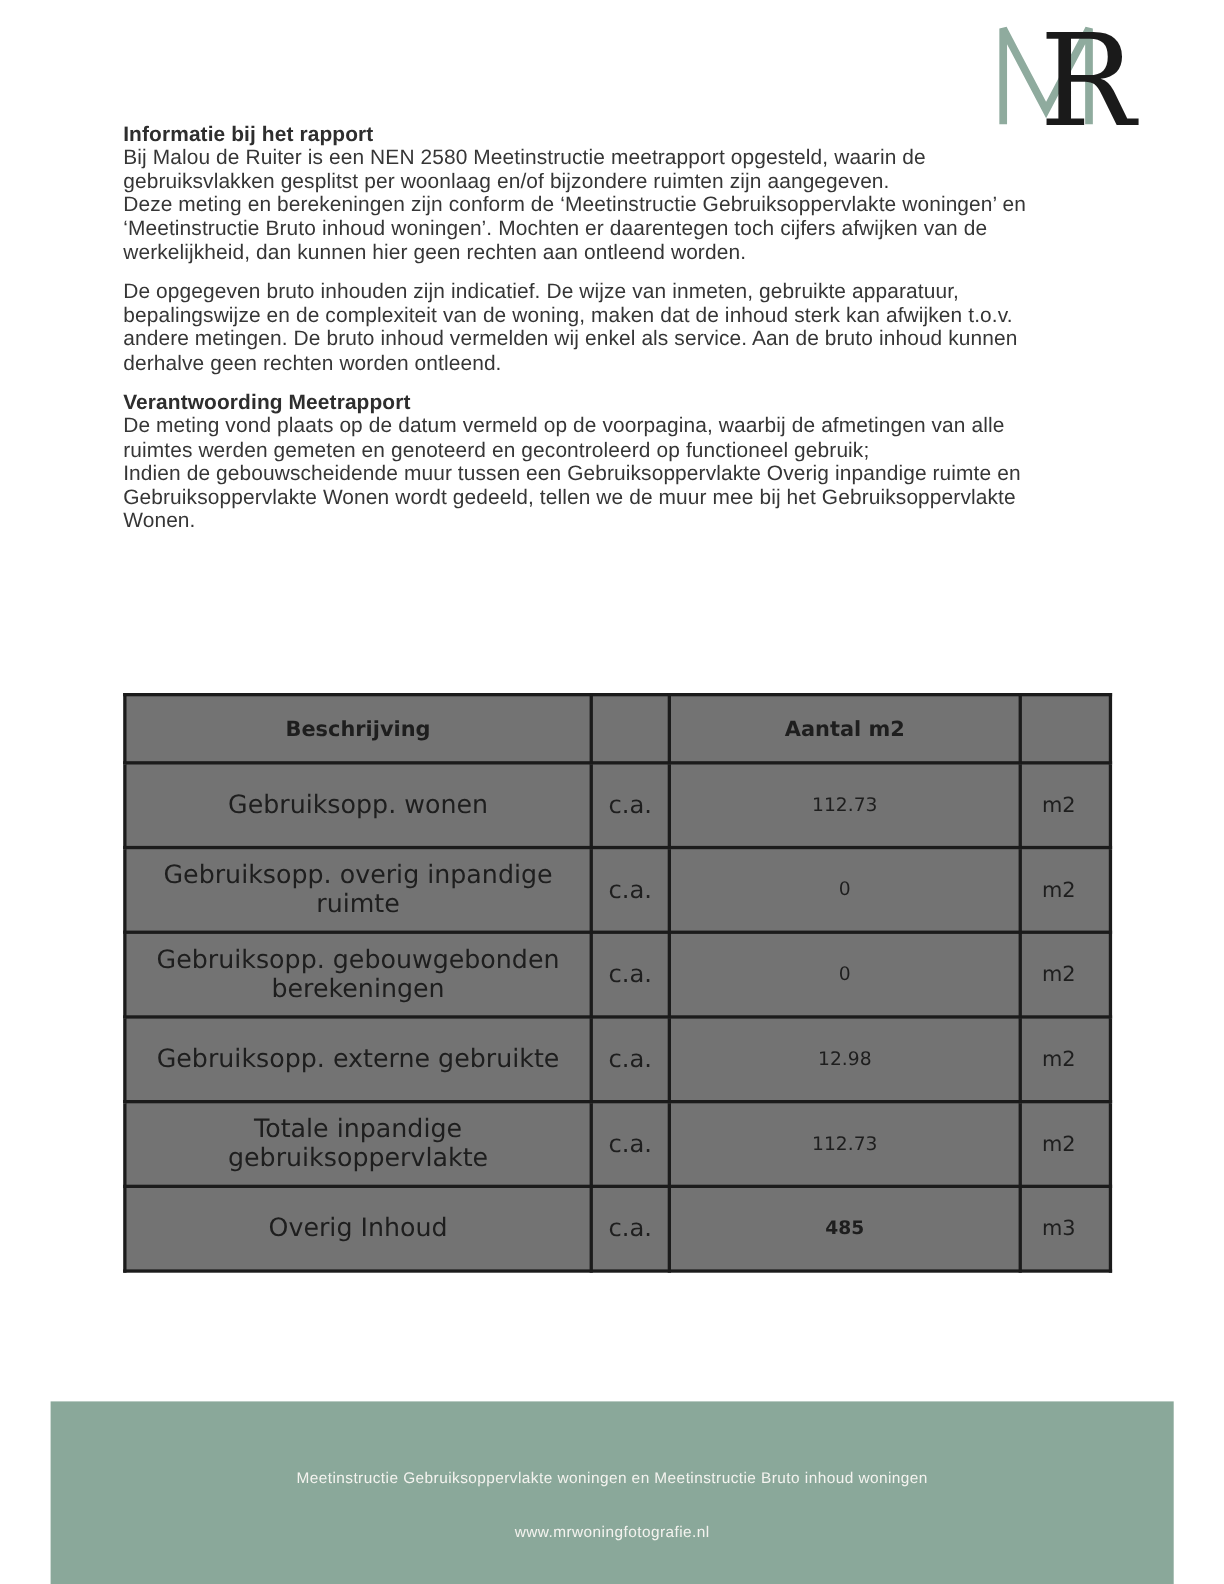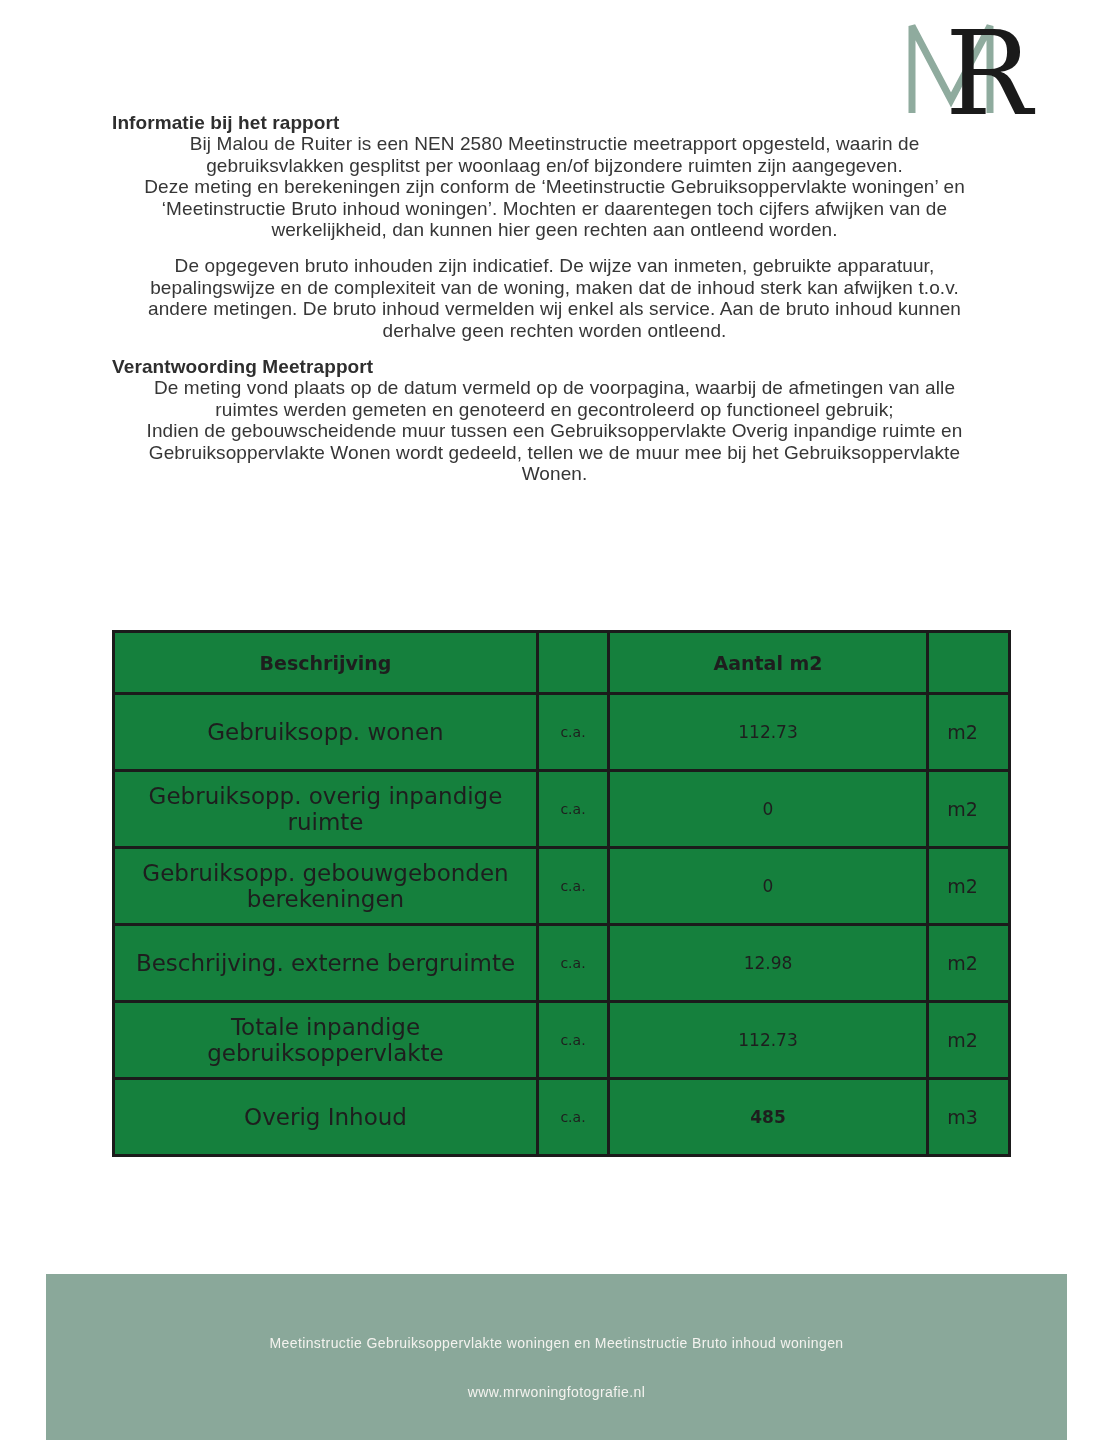--- a/index.html
+++ b/index.html
@@ -29,44 +29,43 @@
     line-height: 21.4px;
     letter-spacing: 0.1px;
   }
   .content .heading {
     font-weight: bold;
     color: #2e2e2e;
   }
   .content .para {
     white-space: pre-line;
     margin: 0 0 15px 0;
-    text-align: center;
   }
 
   
   .meet-table {
     position: absolute;
     left: 112px; top: 630px;
     border-collapse: collapse;
     table-layout: fixed;
     width: 896px;
     font-family: "DejaVu Sans", "Liberation Sans", sans-serif;
     color: #1e1e1e;
   }
   .meet-table td, .meet-table th {
     border: 3px solid #1b1b1b;
     text-align: center;
     vertical-align: middle;
     padding: 4px 10px;
-    background: #15803d;
+    background: #737373;
   }
   .meet-table th { height: 62px; font-size: 19px; font-weight: bold; }
   .meet-table td { height: 77px; }
   .meet-table td.desc  { font-size: 23px; }
-  .meet-table td.ca    { font-size: 14px; padding-left: 2px; padding-right: 2px; }
+  .meet-table td.ca    { font-size: 22px; padding-left: 2px; padding-right: 2px; }
   .meet-table td.val   { font-size: 17px; }
   .meet-table td.unit  { font-size: 19px; padding-left: 2px; padding-right: 14px; }
   .meet-table td.bold-val { font-weight: bold; }
 
   
   .footer {
     position: absolute;
     left: 46px; top: 1274px;
     width: 1021px; height: 166px;
     background: #8AA89A;
@@ -133,21 +132,21 @@
     <td class="val">0</td>
     <td class="unit">m2</td>
   </tr>
   <tr>
     <td class="desc">Gebruiksopp. gebouwgebonden berekeningen</td>
     <td class="ca">c.a.</td>
     <td class="val">0</td>
     <td class="unit">m2</td>
   </tr>
   <tr>
-    <td class="desc">Beschrijving. externe bergruimte</td>
+    <td class="desc">Gebruiksopp. externe gebruikte</td>
     <td class="ca">c.a.</td>
     <td class="val">12.98</td>
     <td class="unit">m2</td>
   </tr>
   <tr>
     <td class="desc">Totale inpandige gebruiksoppervlakte</td>
     <td class="ca">c.a.</td>
     <td class="val">112.73</td>
     <td class="unit">m2</td>
   </tr>

